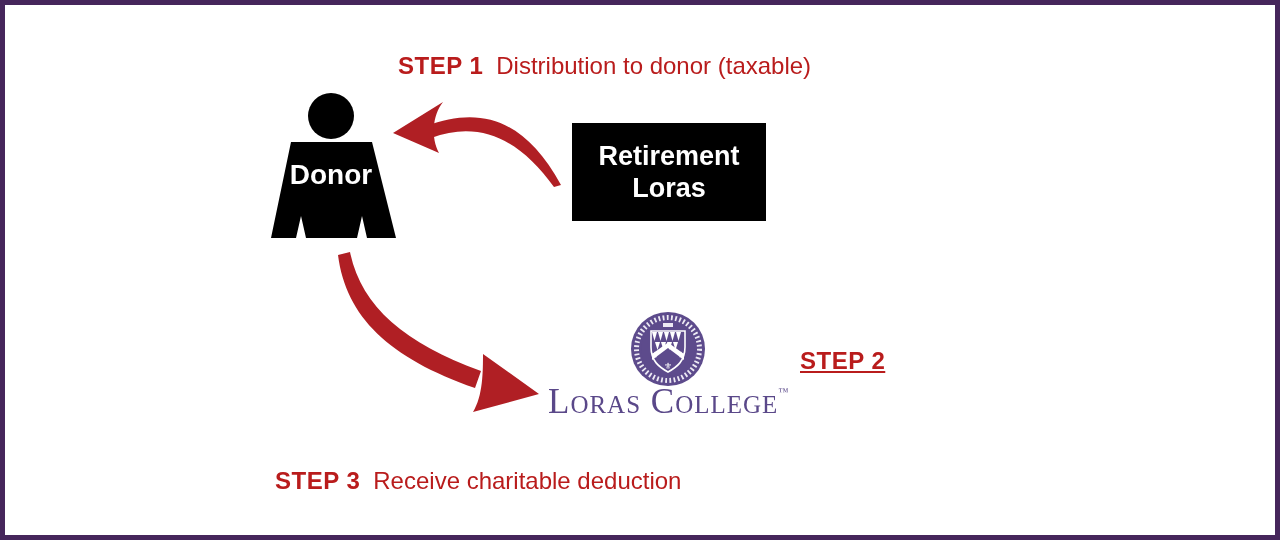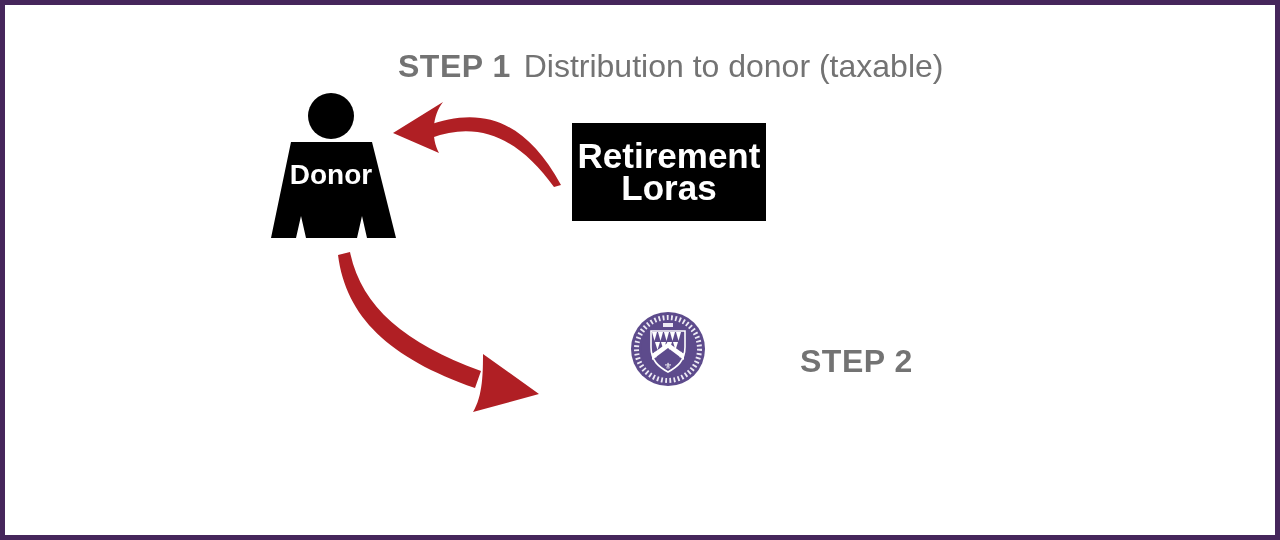--- a/index.html
+++ b/index.html
@@ -7,48 +7,48 @@
   .canvas{
     position:relative;
     width:1280px;height:540px;
     box-sizing:border-box;
     border:5px solid #46265B;
     background:#ffffff;
     overflow:hidden;
   }
   .abs{position:absolute;}
   .step-line{
-    color:#737373;
-    font-size:32px;
+    color:#b91c1c;
+    font-size:24px;
     line-height:30px;
     white-space:nowrap;
   }
   .step-label{
     font-weight:700;
     letter-spacing:0.5px;
     margin-right:13px;
   }
-  .step-block .step-label{margin-right:0;}
+  .step-block .step-label{margin-right:0;text-decoration:underline;}
   .donor-label{
     color:#ffffff;
     font-weight:700;
     font-size:28px;
     text-align:center;
   }
   .rp-box{
     left:567px; top:118px;
     width:194px; height:98px;
     background:#000000;
     color:#ffffff;
     display:flex;
     flex-direction:column;
     align-items:center;
     justify-content:center;
     font-weight:700;
-    font-size:35px;
+    font-size:27px;
     line-height:32px;
     text-align:center;
   }
   .loras-wordmark{
     left:543px; top:368px;
     width:260px;
     color:#5A4889;
     font-family:"Liberation Serif", serif;
     font-variant:small-caps;
     font-size:35px;
@@ -122,19 +122,25 @@
       <polygon points="43,31 48,31 45.5,39"></polygon>
     </g>
 
     <polygon points="22,49 38,37 54,49 54,43 38,31.5 22,43" fill="#FFFFFF"></polygon>
 
     <text x="25" y="47" font-size="9" fill="#FFFFFF" text-anchor="middle" font-family="DejaVu Sans, sans-serif">⚜</text>
     <text x="51" y="47" font-size="9" fill="#FFFFFF" text-anchor="middle" font-family="DejaVu Sans, sans-serif">⚜</text>
     <text x="38" y="58" font-size="9" fill="#FFFFFF" text-anchor="middle" font-family="DejaVu Sans, sans-serif">⚜</text>
   </svg>
 
+  <div class="abs loras-wordmark">
+    <span>Loras College</span><span class="loras-tm">™</span>
+  </div>
 
   <div class="abs step2-block step-block">
     <span class="step-line step-label">STEP 2</span>
   </div>
 
+  <div class="abs step-line" style="left:270px; top:461px;">
+    <span class="step-label">STEP 3</span><span>Receive charitable deduction</span>
+  </div>
 
 </div>
 
 </body></html>

